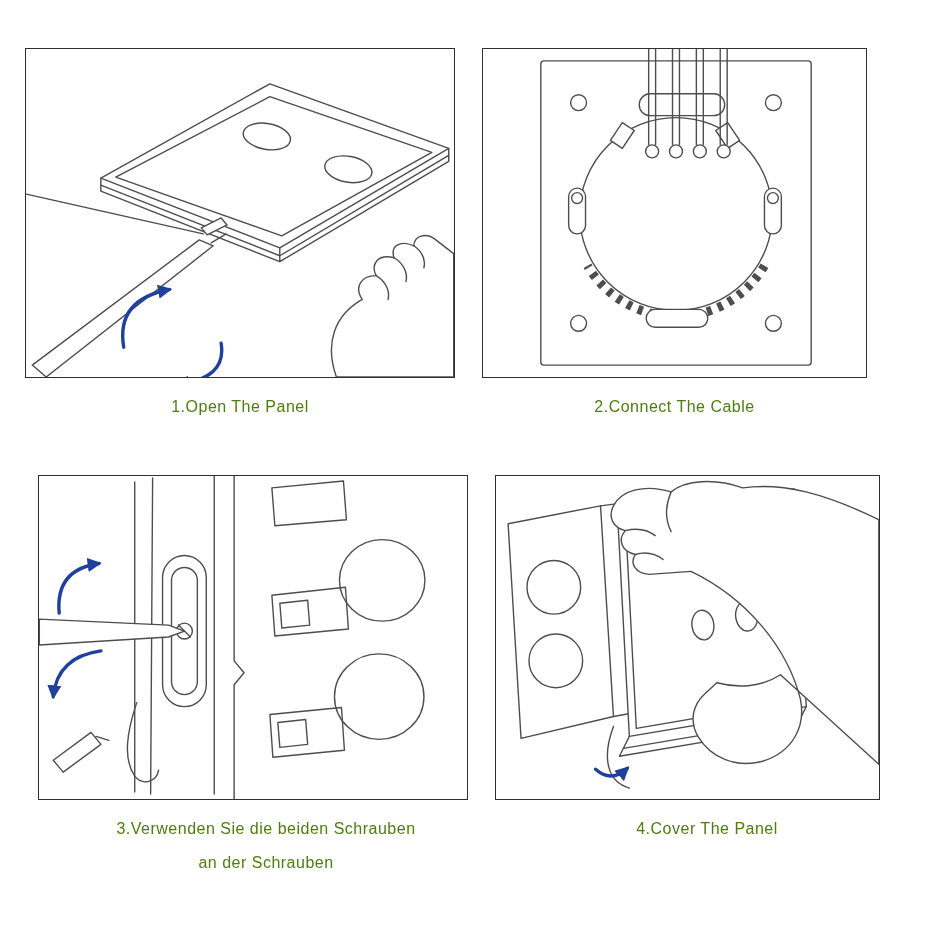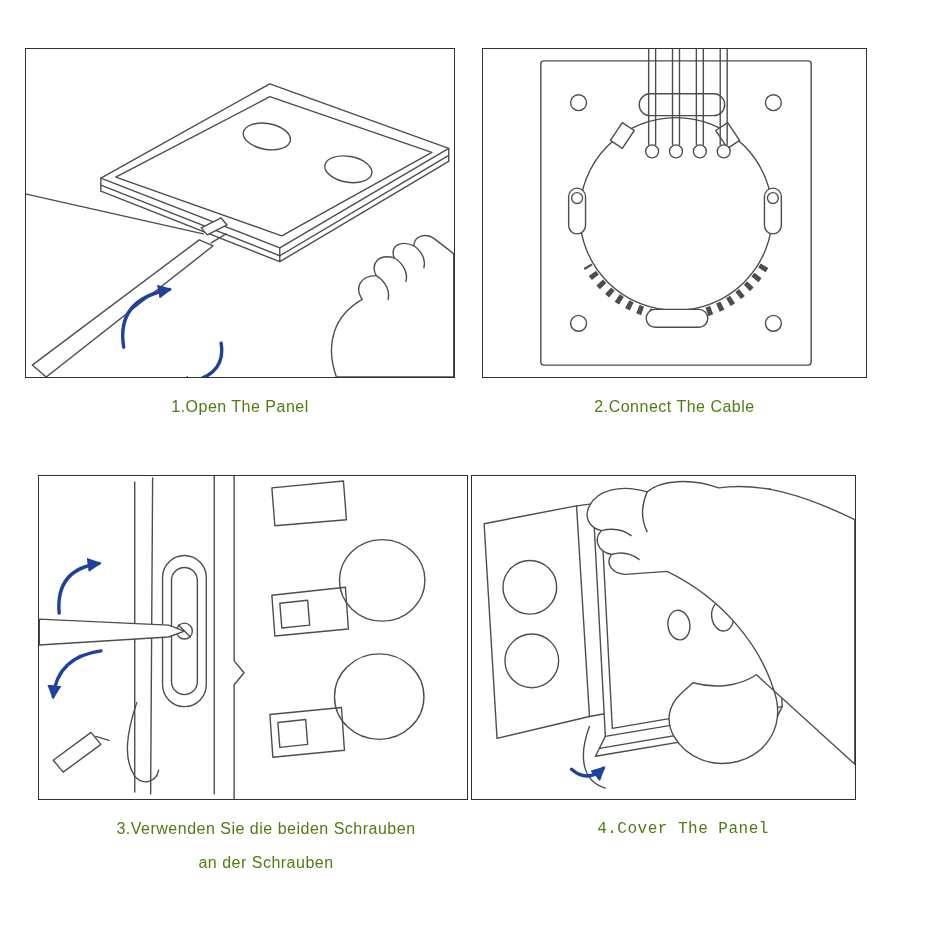--- a/index.html
+++ b/index.html
@@ -152,21 +152,21 @@
           <path class="arrow" d="M 62 176 Q 18 182 14 222" marker-end="url(#ah3)"></path>
         </g>
       </svg>
     </div>
     <div class="caption">
       <div>3.Verwenden Sie die beiden Schrauben</div>
       <div>an der Schrauben</div>
     </div>
   </section>
 
-  <section class="step" style="left:471px;top:475px;width:424px;font-family:Liberation Mono, monospace;">
+  <section class="step" style="left:495px;top:475px;width:424px;">
     <div class="figure" style="width:385px;height:325px;">
       <svg viewBox="0 0 385 325">
         <defs>
           <marker id="ah4" viewBox="0 0 10 10" refX="8" refY="5" markerWidth="4.2" markerHeight="4.2" orient="auto">
             <path d="M0,0 L10,5 L0,10 z" fill="#1f419b"></path>
           </marker>
         </defs>
         <g>
           <polygon class="lnw" points="12,48 105,30 118,242 25,264"></polygon>
           <path class="ln" d="M 105 30 L 128 27 M 118 242 L 140 238"></path>

